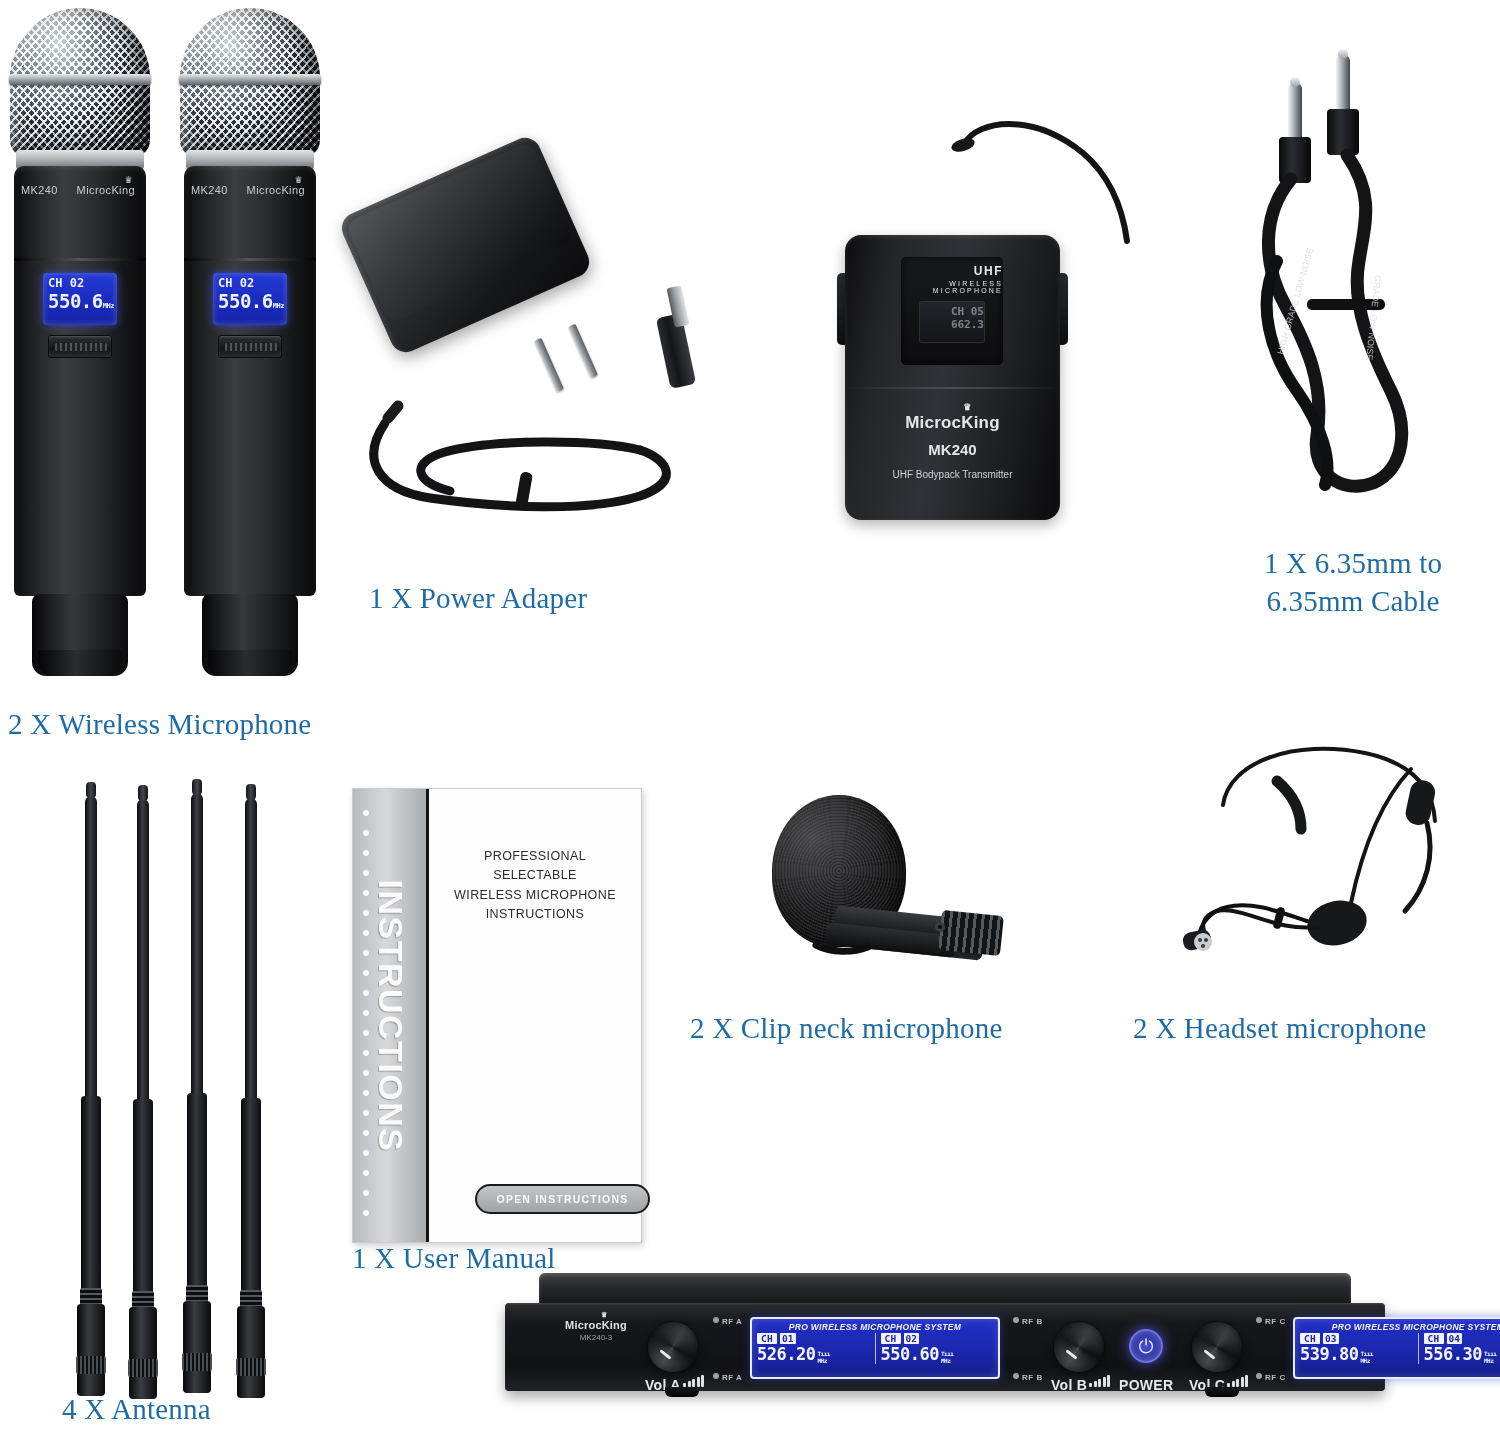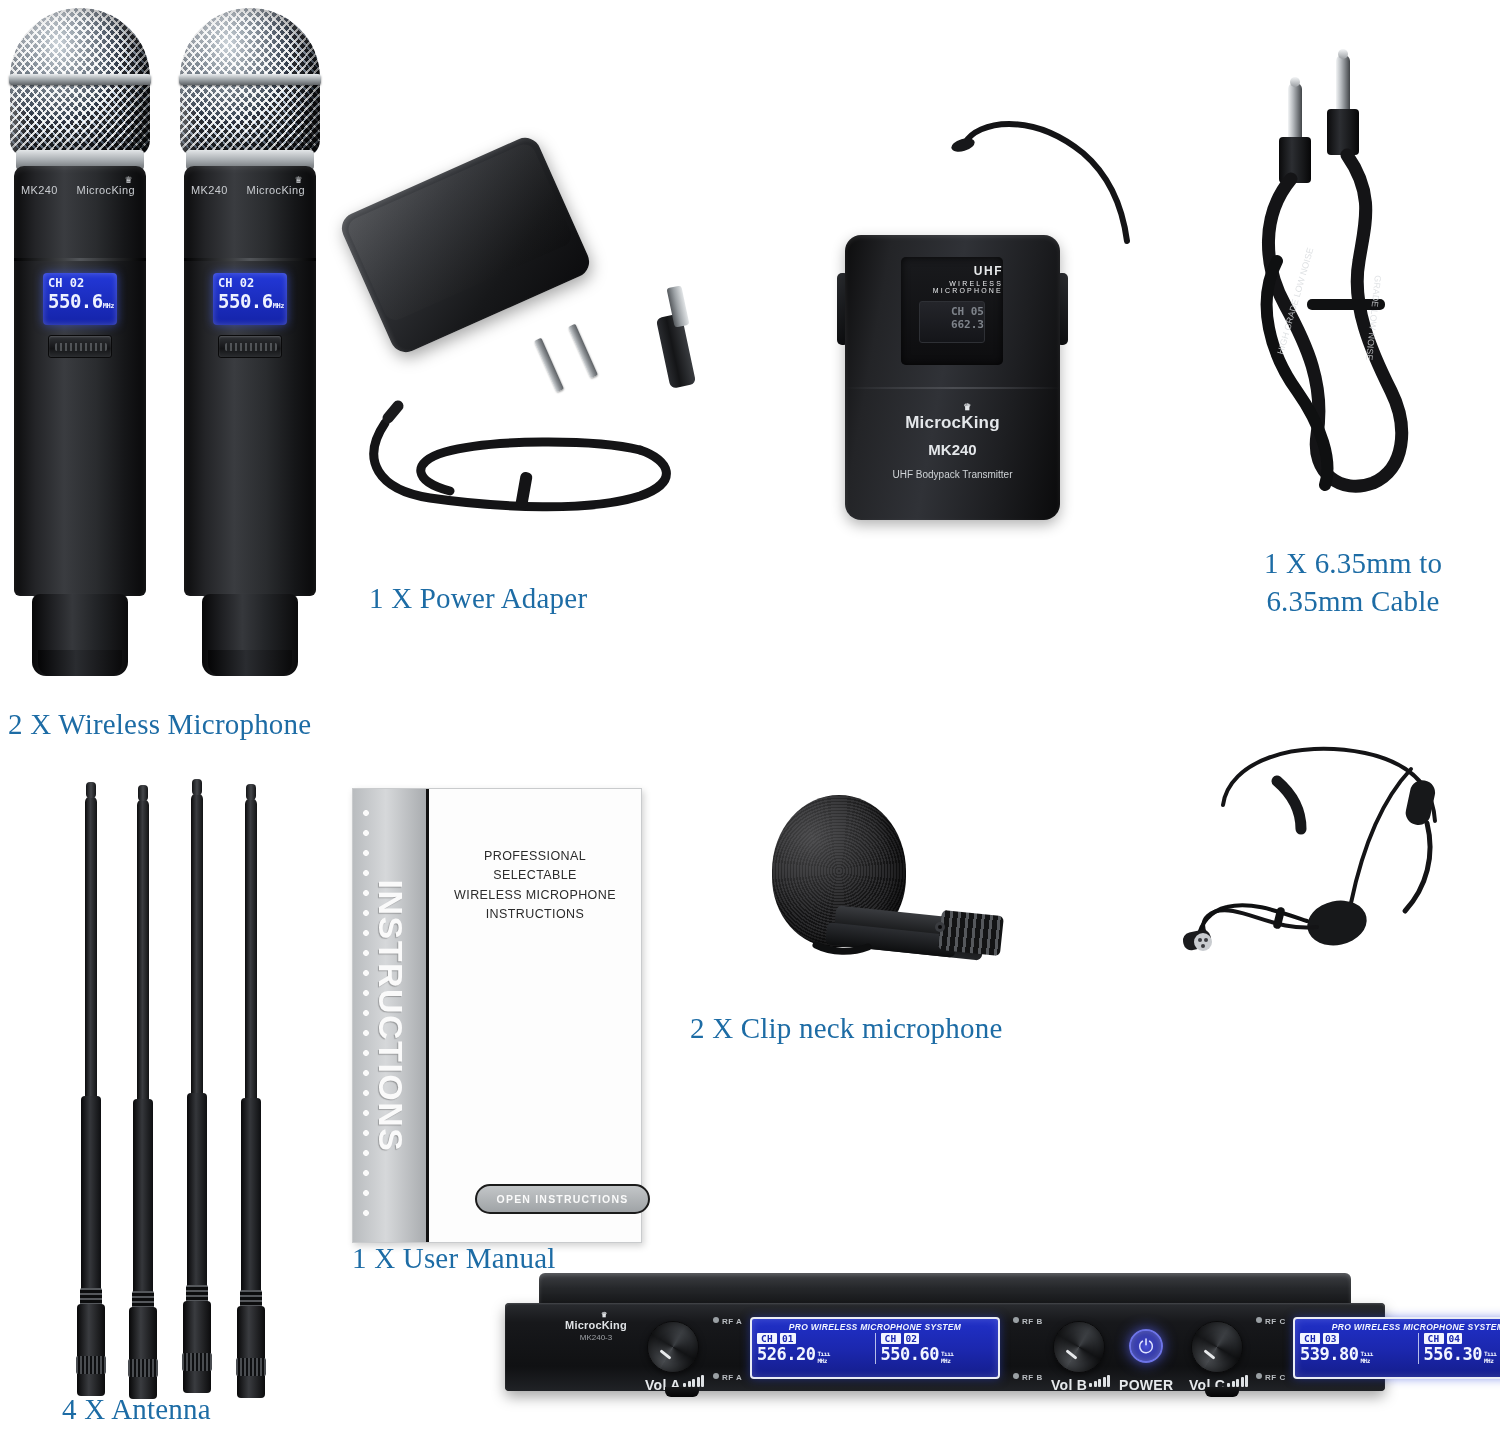--- a/index.html
+++ b/index.html
@@ -572,20 +572,21 @@
 
       <g>
         <rect x="18" y="196" width="28" height="18" rx="8" fill="#1a1b1d" transform="rotate(-12 32 205)"></rect>
         <circle cx="38" cy="207" r="9" fill="#c9ccd0"></circle>
         <circle cx="35" cy="205" r="2" fill="#3a3c40"></circle>
         <circle cx="41" cy="205" r="2" fill="#3a3c40"></circle>
         <circle cx="38" cy="211" r="2" fill="#3a3c40"></circle>
       </g>
     </svg>
   </div>
+  <div class="caption" style="left:1133px; top:1010px;">2 X Headset microphone</div>
 
   <div class="item" style="left:505px; top:1273px;">
     <div class="rx">
       <div class="topplate"></div>
       <div class="vent"></div>
 
       <div class="ear" style="left:0;">
         <div class="hole" style="top:12px;"></div>
         <div class="hole" style="top:58px;"></div>
       </div>

